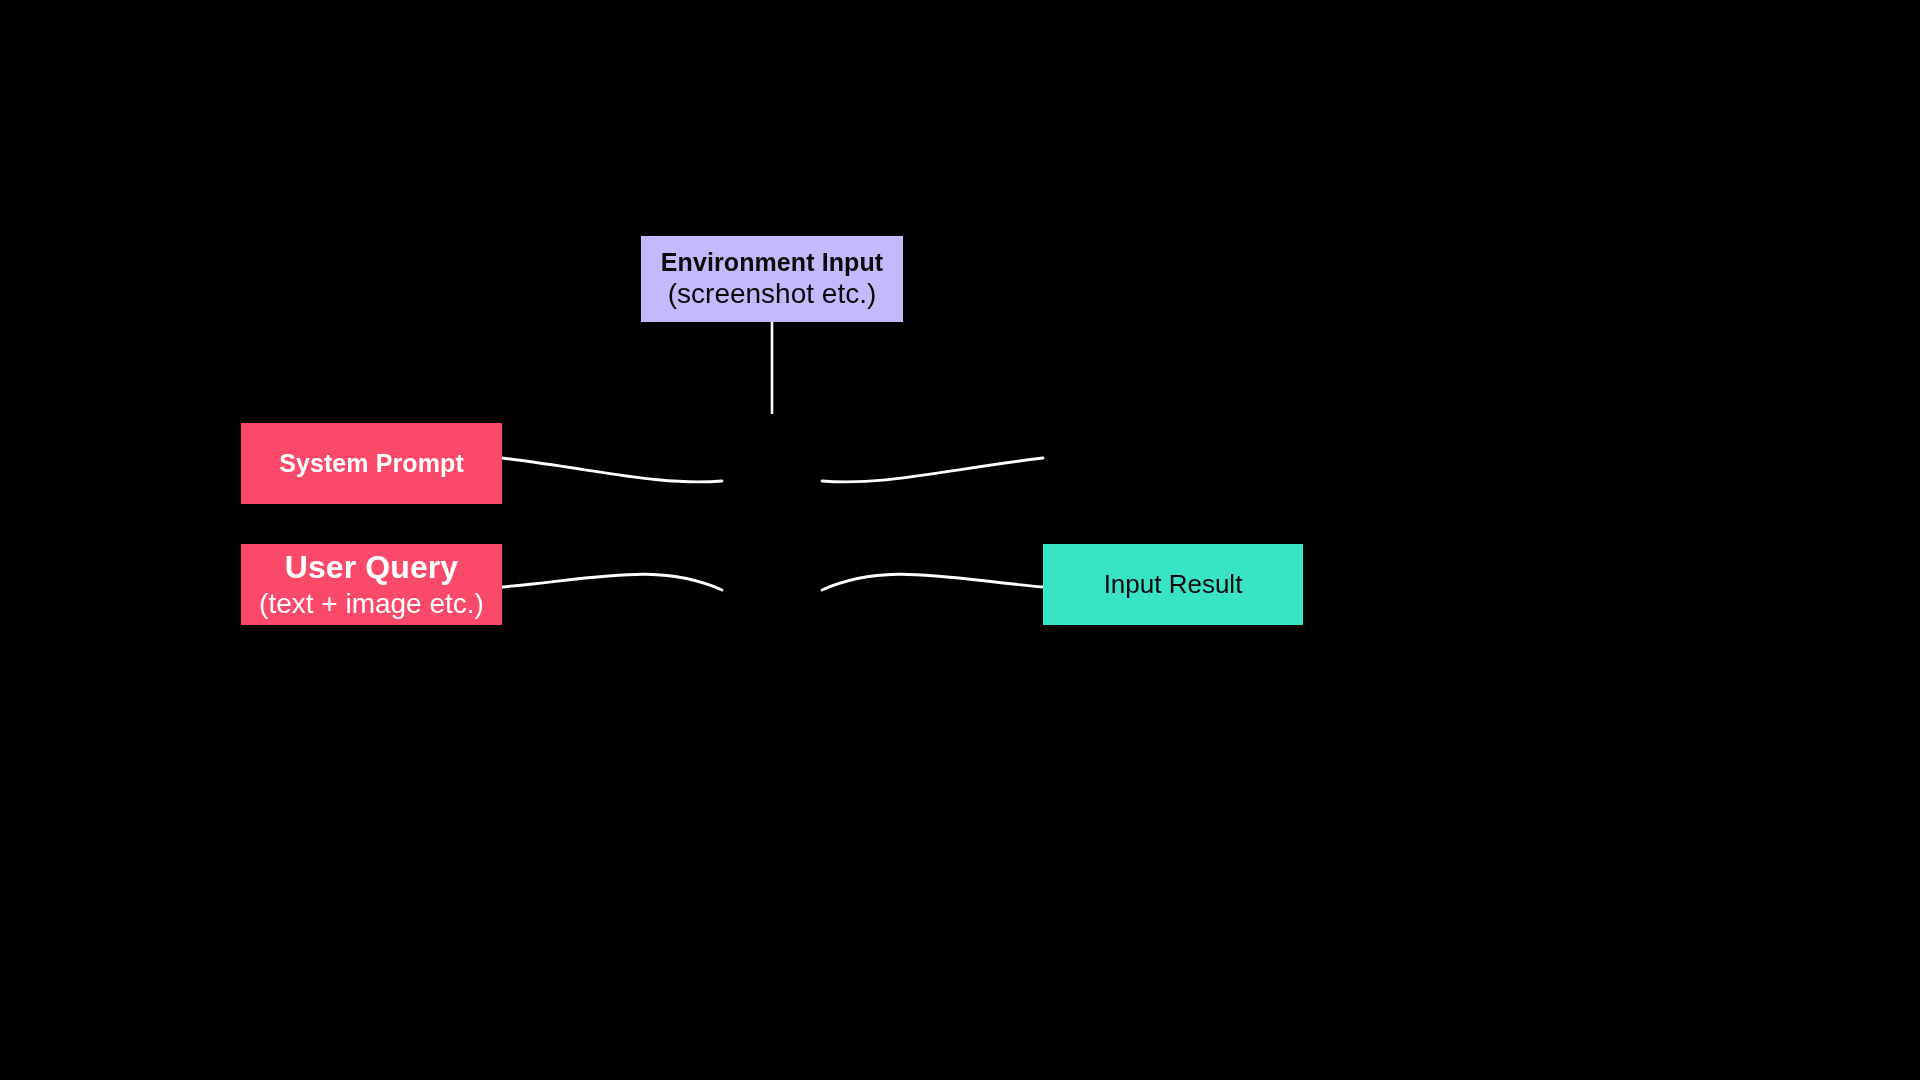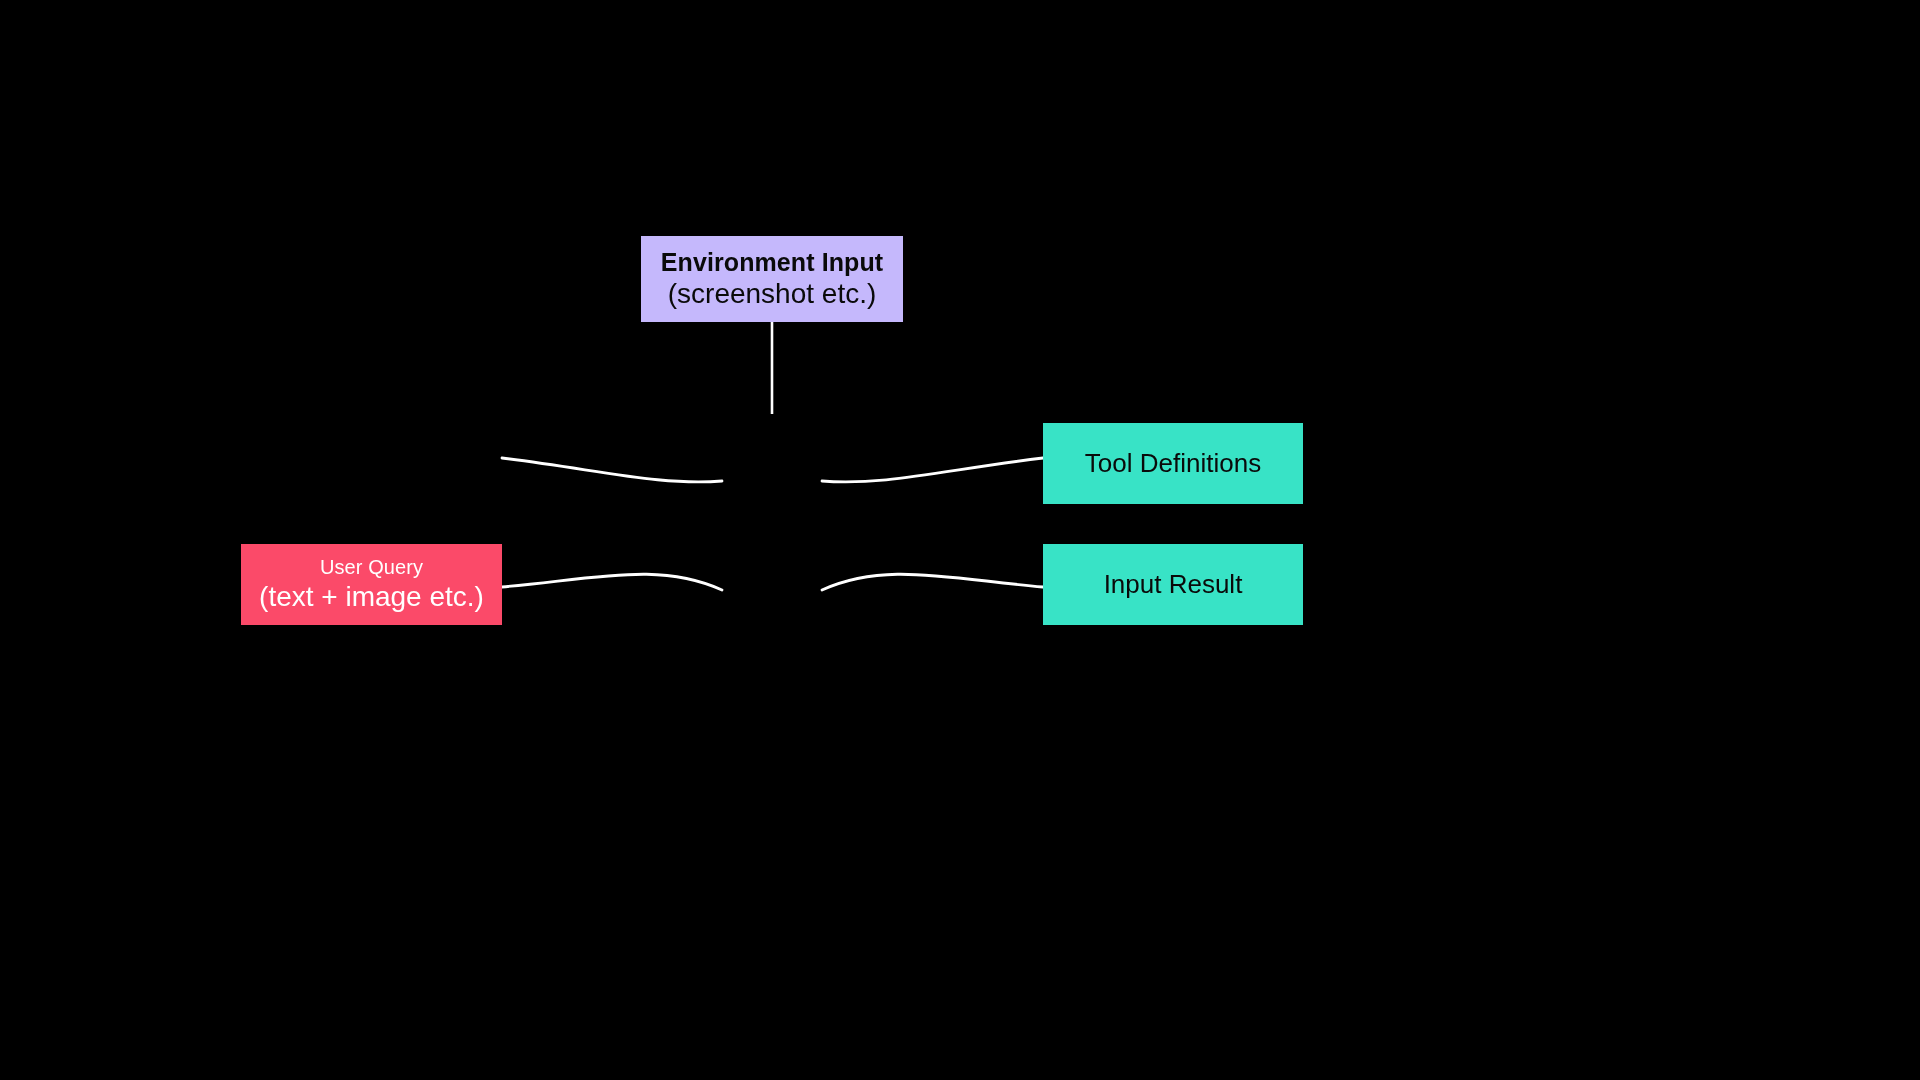--- a/index.html
+++ b/index.html
@@ -80,22 +80,22 @@
   #node-system-prompt .title {
     font-size: 25px;
     font-weight: 700;
     letter-spacing: 0.1px;
   }
   #node-user-query {
     top: 544px;
     height: 81px;
   }
   #node-user-query .title {
-    font-size: 20px;
-    font-weight: 400;
+    font-size: 32px;
+    font-weight: 700;
     letter-spacing: 0.1px;
   }
   #node-user-query .sub {
     font-size: 28px;
     font-weight: 400;
     margin-top: 2px;
   }
 
   
   .node-teal {
@@ -171,28 +171,28 @@
     <path d="M 822,481 C 884,486 944,470 1043,458" fill="none" stroke="#ffffff" stroke-width="2.8" stroke-linecap="round"></path>
 
     <path d="M 822,590 C 884,562 944,578 1043,587" fill="none" stroke="#ffffff" stroke-width="2.8" stroke-linecap="round"></path>
   </svg>
 
   <div class="node" id="node-environment-input">
     <span class="title">Environment Input</span>
     <span class="sub">(screenshot etc.)</span>
   </div>
 
+  <div class="node node-pink" id="node-system-prompt">
+    <span class="title">System Prompt</span>
+  </div>
 
   <div class="node node-pink" id="node-user-query">
     <span class="title">User Query</span>
     <span class="sub">(text + image etc.)</span>
   </div>
 
-  <div class="node node-teal" id="node-tool-definitions">
-    <span class="title">Tool Definitions</span>
-  </div>
 
   <div class="node node-teal" id="node-tool-result">
     <span class="title">Input Result</span>
   </div>
 
 
 </div>
 
 </body></html>

